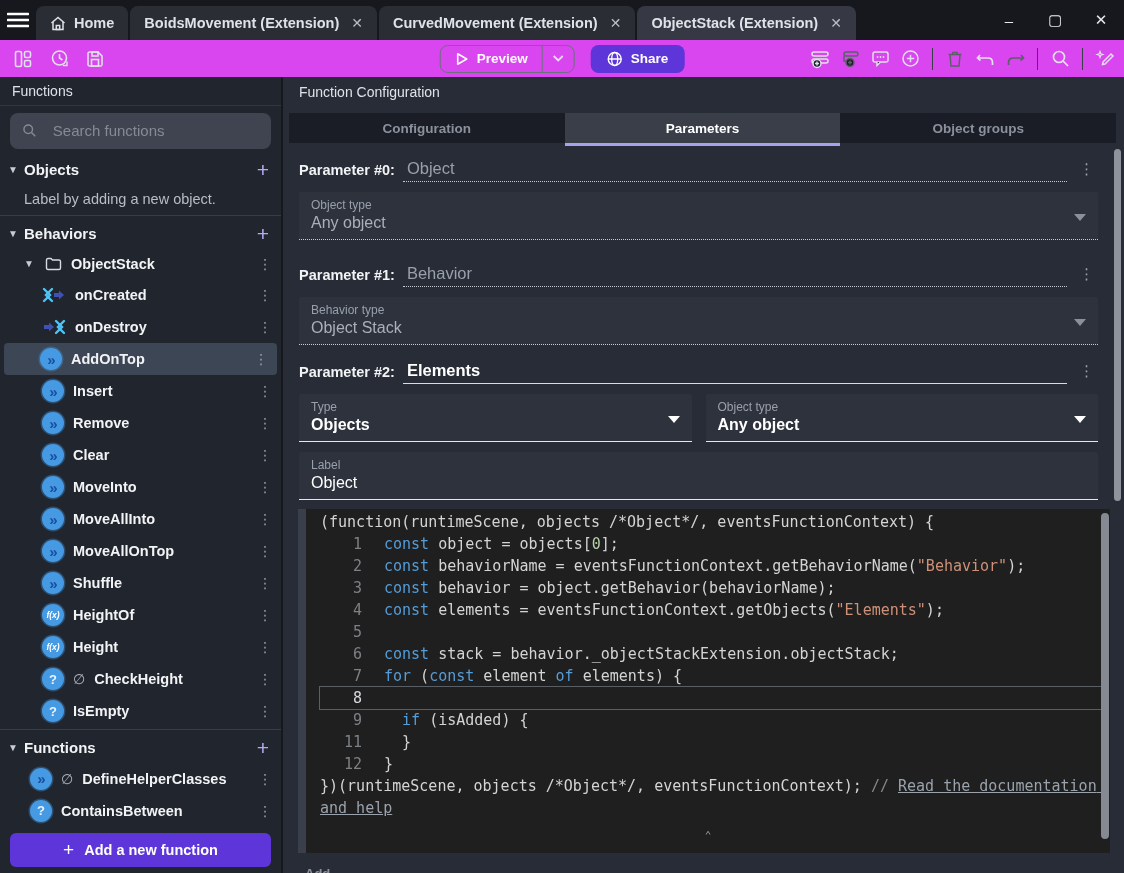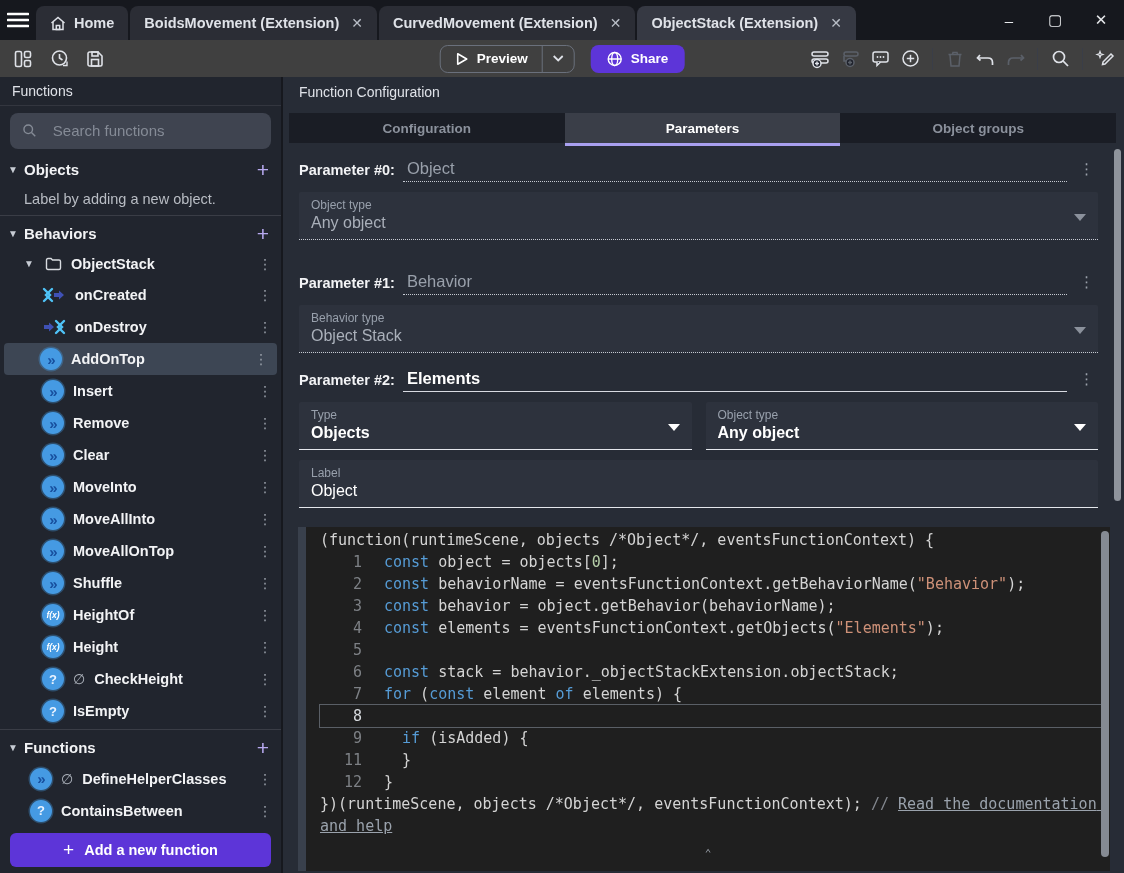--- a/index.html
+++ b/index.html
@@ -13,21 +13,21 @@
   .hamburger svg { display:block; }
   .tabs { display:flex; align-items:flex-end; gap:2px; height:40px; }
   .tab { height:34px; display:flex; align-items:center; gap:8px; padding:0 14px; background:#2b2d35; border-radius:8px 8px 0 0; font-weight:700; font-size:14.5px; color:#dfe2e8; cursor:pointer; white-space:nowrap; }
   .tab.active { background:#363943; }
   .tab .closex { color:#b9bec7; font-size:14px; margin-left:4px; cursor:pointer; font-weight:400; }
   .tab .home-ic { display:flex; }
   .win-controls { position:absolute; right:0; top:0; height:40px; display:flex; align-items:center; }
   .win-btn { width:46px; height:40px; display:flex; align-items:center; justify-content:center; color:#e8eaed; font-size:15px; cursor:pointer; }
 
   
-  .toolbar { height:37px; background:#404040; display:flex; align-items:center; position:relative; }
+  .toolbar { height:37px; background:#d946ef; display:flex; align-items:center; position:relative; }
   .tb-left { display:flex; align-items:center; gap:10px; padding-left:10px; }
   .tb-icon { width:26px; height:26px; display:flex; align-items:center; justify-content:center; color:#dfe2e8; cursor:pointer; }
   .tb-icon.disabled { color:#5b6069; cursor:default; }
   .tb-center { position:absolute; left:50%; transform:translateX(-50%); display:flex; align-items:center; gap:16px; }
   .preview-group { display:flex; align-items:center; border:1px solid #6a707c; border-radius:8px; height:28px; overflow:hidden; }
   .preview-main { display:flex; align-items:center; gap:8px; padding:0 14px; height:100%; cursor:pointer; color:#fff; font-weight:700; font-size:13.5px; }
   .preview-sep { width:1px; height:100%; background:#6a707c; }
   .preview-caret { padding:0 10px; height:100%; display:flex; align-items:center; cursor:pointer; color:#dfe2e8; }
   .share-btn { display:flex; align-items:center; gap:8px; background:#5d35d8; border-radius:8px; height:28px; padding:0 16px; color:#fff; font-weight:700; font-size:13.5px; cursor:pointer; }
   .tb-right { position:absolute; right:6px; display:flex; align-items:center; gap:4px; }
@@ -85,21 +85,21 @@
   .field .arrow { position:absolute; right:12px; top:22px; width:0; height:0; border-left:6px solid transparent; border-right:6px solid transparent; }
   .field .arrow.dim { border-top:7px solid #8b919c; }
   .field .arrow.lit { border-top:7px solid #ffffff; }
   .field.dotted { border-bottom:1px dotted #c6cad2; }
   .field.solid { border-bottom:1px solid #e4e7ec; }
   .field-pair { display:flex; gap:14px; }
   .field-pair .field { flex:1; }
   .scroll-thumb { position:absolute; width:7px; border-radius:4px; background:#8f949c; }
 
   
-  .code-wrap { flex:none; height:345px; padding:0 14px 0 15px; position:relative;margin-top:18px; }
+  .code-wrap { flex:none; height:345px; padding:0 14px 0 15px; position:relative; }
   .code-editor { background:#1f1f1f; height:344px; border-left:8px solid #39404c; padding:2px 8px 0 14px; font-family:"DejaVu Sans Mono", monospace; font-size:15px; line-height:22px; color:#d4d4d4; position:relative; overflow:hidden; }
   .cl { display:flex; height:22px; white-space:pre; }
   .cl .ln { width:42px; text-align:right; color:#7d8085; flex:none; margin-right:22px; }
   .cl.active { outline:1px solid #5a5f66; }
   .cl.active .ln { color:#d7dade; }
   .chead, .cfoot { white-space:pre-wrap; word-break:break-word; }
   .tok-k { color:#569cd6; } .tok-s { color:#ce9178; } .tok-n { color:#b5cea8; }
   .tok-p { color:#d4d4d4; } .tok-c { color:#84888f; }
   .tok-a { color:#9aa2ac; text-decoration:underline; cursor:pointer; }
   .code-caret { position:absolute; bottom:6px; left:50%; transform:translateX(-50%); color:#9aa0aa; font-size:11px; cursor:row-resize; }
@@ -439,21 +439,21 @@
           <span class="param-prefix">Parameter #0:</span>
           <span class="param-name dim">Object</span>
           <span class="param-kebab">⋮</span>
         </div>
         <div class="field dotted">
           <div class="flabel">Object type</div>
           <div class="fvalue dim">Any object</div>
           <div class="arrow dim"></div>
         </div>
 
-        <div class="param-row" style="margin-top:32px;">
+        <div class="param-row" style="margin-top:24px;">
           <span class="param-prefix">Parameter #1:</span>
           <span class="param-name dim">Behavior</span>
           <span class="param-kebab">⋮</span>
         </div>
         <div class="field dotted">
           <div class="flabel">Behavior type</div>
           <div class="fvalue dim">Object Stack</div>
           <div class="arrow dim"></div>
         </div>
 

